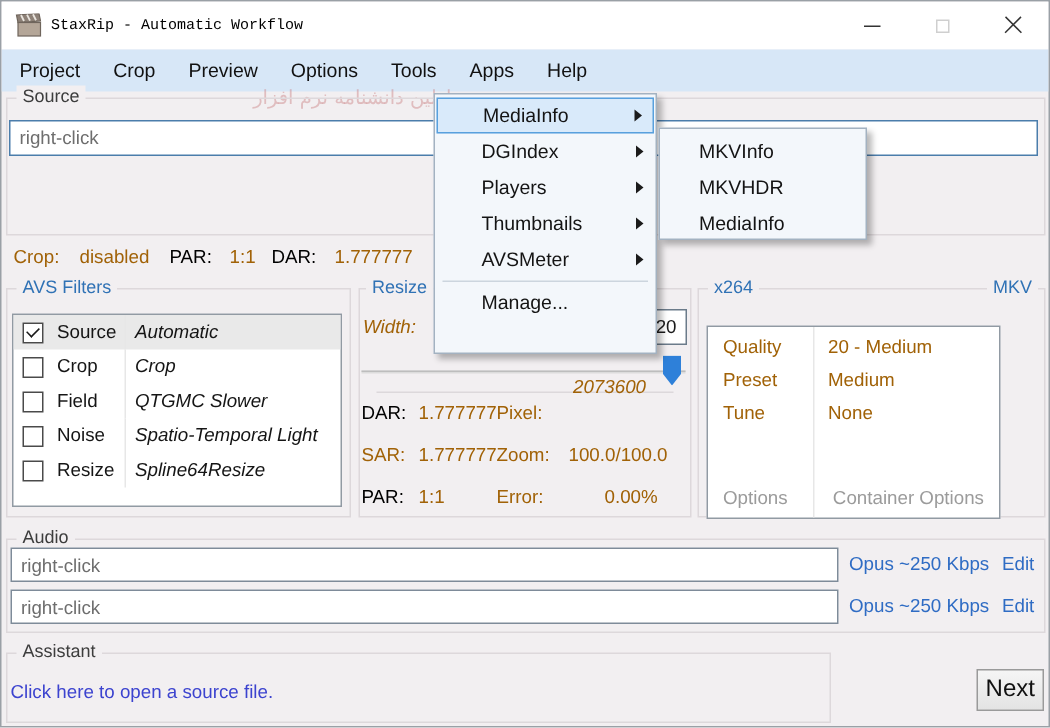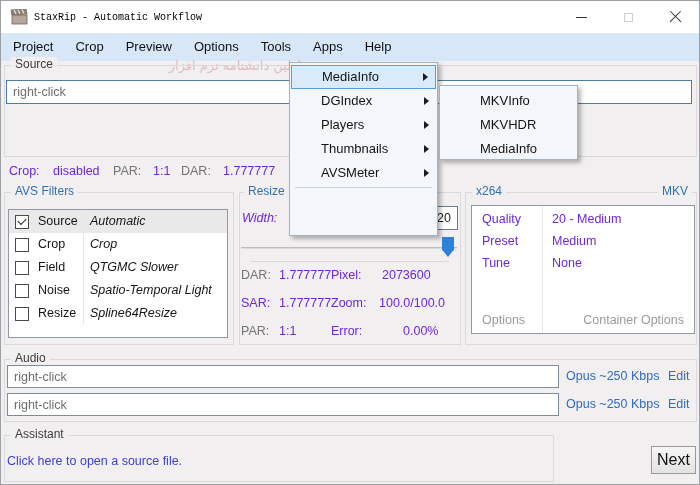--- a/index.html
+++ b/index.html
@@ -54,22 +54,22 @@
   .group-label.right { left:auto; right:4px; }
   
   .textbox {
     position:absolute; background:#fff; border:1px solid #7e8b99;
     font-family:"Liberation Sans", sans-serif; font-size:12.5px;
     color:#6e6e6e; padding:0 6px; outline:none;
   }
   .textbox.focus { border-color:#4b7dab; }
   
   .abs { position:absolute; white-space:nowrap; }
-  .dark { color:#6d28d9; }
-  .bluelbl { color:#737373; }
+  .dark { color:#a16207; }
+  .bluelbl { color:#000000; }
   .graylbl { color:#9b9b9b; }
   .link-violet { color:#3c43cf; }
   .link-blue { color:#2f6cc4; }
   
   .listbox { position:absolute; background:#fff; border:1px solid #919aa3; overflow:hidden; }
   .lb-row { position:relative; height:23px; line-height:23px; font-size:12.5px; color:#151515; }
   .lb-row.selected { background:#e9e9e9; }
   .lb-divider { position:absolute; left:74px; top:0; bottom:0; width:1px; background:#e7e7e7; }
   .cbx {
     position:absolute; left:6px; top:4.5px; width:14px; height:14px;
@@ -98,21 +98,21 @@
     display:flex; align-items:center; justify-content:center;
   }
   
   .menu {
     position:absolute; background:#f3f7fb; border:1px solid #a3b2c1;
     box-shadow:3px 3px 4px rgba(0,0,0,0.28); z-index:50;
     padding-top:2px; font-size:13px; color:#141414;
   }
   .menu-item { position:relative; height:24px; line-height:24px; padding-left:30px; margin:0 1px; }
   .menu-item.highlight { background:#d9eafa; border:1px solid #58a0dd; line-height:22px; }
-  .submenu .menu-item { padding-left:39px; }
+  .submenu .menu-item { padding-left:25px; }
   .menu-sep { height:1px; background:#ccd5de; margin:2px 5px 2px 5px; }
   .submenu-arrow {
     position:absolute; right:7px; top:8px; width:0; height:0;
     border-top:4px solid transparent; border-bottom:4px solid transparent;
     border-left:5px solid #1b1b1b;
   }
   .menu-item.highlight .submenu-arrow { top:7px; }
 </style>
 </head>
 <body>
@@ -206,37 +206,37 @@
   </div>
   <span class="abs dark" style="left:241px; top:210px;font-style:italic;">Width:</span>
   <input class="textbox" style="left: 387px; top: 205px; width: 70px; height: 24px; color: rgb(27, 27, 27); text-align: right; border-color: rgb(107, 123, 138);" readonly="" value="1920">
   <div class="slider-track" style="left:240px; top:246px; width:216px;"></div>
   <div class="slider-thumb" style="left:441px; top:236px;"></div>
   <div class="slider-sub" style="left:250px; top:260px; width:198px;"></div>
 
   <span class="abs bluelbl" style="left:240px; top:267px;">DAR:</span>
   <span class="abs dark" style="left:278px; top:267px;">1.777777</span>
   <span class="abs dark" style="left:330px; top:267px;">Pixel:</span>
-  <span class="abs dark" style="left:381px; top:267px;">2073600</span>
+  <span class="abs dark" style="left:381px; top:250px;font-style:italic;">2073600</span>
 
   <span class="abs dark" style="left:240px; top:295px;">SAR:</span>
   <span class="abs dark" style="left:278px; top:295px;">1.777777</span>
   <span class="abs dark" style="left:330px; top:295px;">Zoom:</span>
   <span class="abs dark" style="left:378px; top:295px;">100.0/100.0</span>
 
   <span class="abs bluelbl" style="left:240px; top:323px;">PAR:</span>
   <span class="abs dark" style="left:278px; top:323px;">1:1</span>
   <span class="abs dark" style="left:330px; top:323px;">Error:</span>
   <span class="abs dark" style="left:378px; top:323px;margin-left:24px;">0.00%</span>
 
   <div class="group" style="left:464px; top:191px; width:232px; height:153px;">
     <span class="group-label blue">x264</span>
     <span class="group-label blue right">MKV</span>
   </div>
-  <div class="panelbox" style="left:470px; top:204px; width:224px; height:129px;">
+  <div class="panelbox" style="left:470px; top:216px; width:196px; height:129px;">
     <div style="position:absolute; left:70px; top:0; bottom:0; width:1px; background:#e7e7e7;"></div>
     <span class="abs dark" style="left:10px; top:6px;">Quality</span>
     <span class="abs dark" style="left:80px; top:6px;">20 - Medium</span>
     <span class="abs dark" style="left:10px; top:28px;">Preset</span>
     <span class="abs dark" style="left:80px; top:28px;">Medium</span>
     <span class="abs dark" style="left:10px; top:50px;">Tune</span>
     <span class="abs dark" style="left:80px; top:50px;">None</span>
     <span class="abs graylbl" style="left:10px; bottom:6px;">Options</span>
     <span class="abs graylbl" style="right:10px; bottom:6px;">Container Options</span>
   </div>
@@ -272,20 +272,23 @@
     </div>
     <div class="menu-item">
       <span>Thumbnails</span>
       <span class="submenu-arrow"></span>
     </div>
     <div class="menu-item">
       <span>AVSMeter</span>
       <span class="submenu-arrow"></span>
     </div>
     <div class="menu-sep"></div>
+    <div class="menu-item">
+      <span>Manage...</span>
+    </div>
   </div>
 
   <div class="menu submenu" style="left:438px; top:84px; width:139px; height:75px; padding-top:3px;">
     <div class="menu-item">
       <span>MKVInfo</span>
     </div>
     <div class="menu-item">
       <span>MKVHDR</span>
     </div>
     <div class="menu-item">

